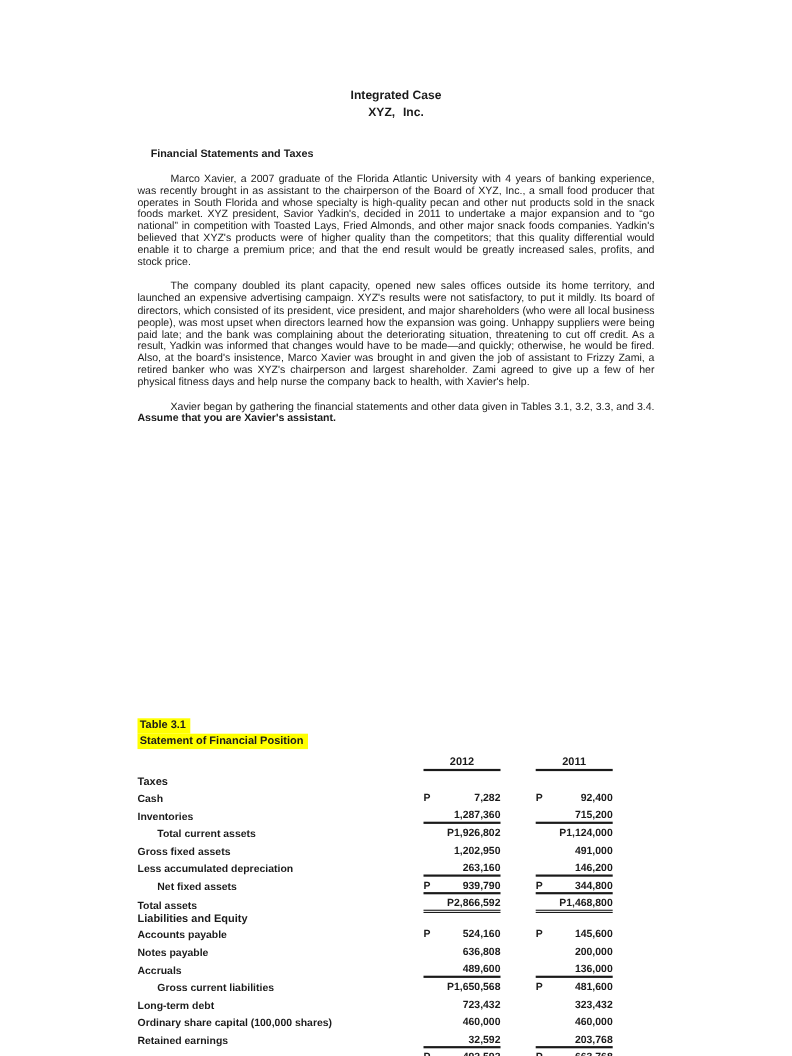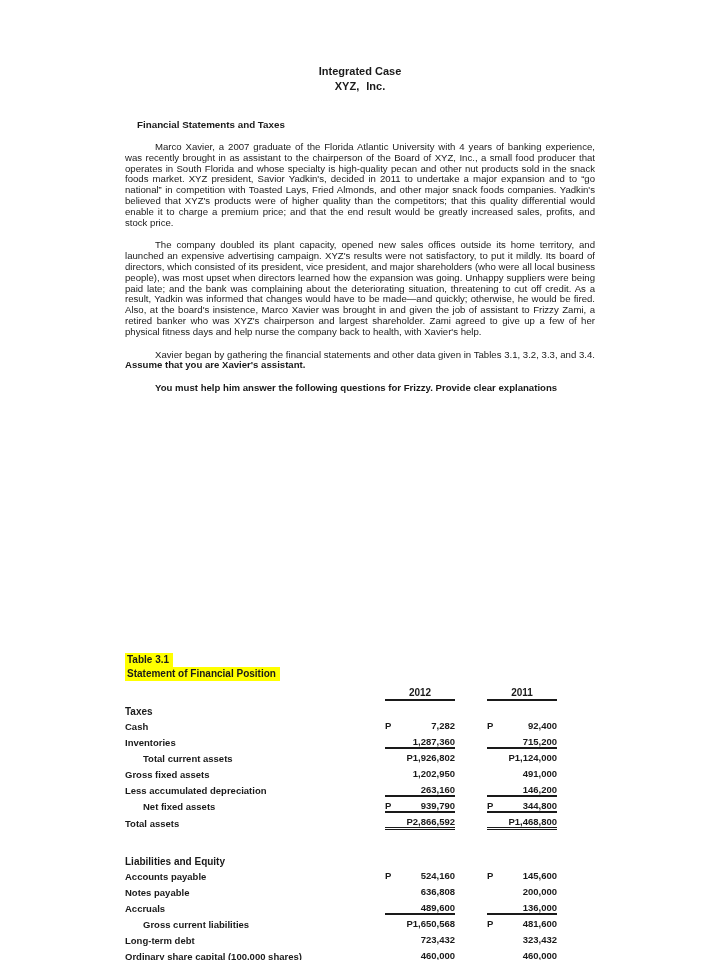--- a/index.html
+++ b/index.html
@@ -2,34 +2,34 @@
 <html style="--hl: #ffff00; --tx: #1a1a1a; --gb: #c4c4c4;"><head>
 <meta charset="utf-8">
 <style>
   :root{
     --hl:#ffff00;
     --tx:#1a1a1a;
     --gb:#c4c4c4;
   }
   html,body{margin:0;padding:0;width:720px;height:960px;background:#ffffff;overflow:hidden;}
   body{font-family:"Liberation Sans","DejaVu Sans",sans-serif;color:var(--tx);position:relative;}
-  .content{position:absolute;left:125px;top:0;width:470px;}
+  .content{position:absolute;left:125px;top:16px;width:470px;}
   .doc-title{margin-top:64px;text-align:center;font-weight:bold;font-size:11px;line-height:15px;}
   .doc-title .t2{word-spacing:4px;}
   .heading{margin-top:25px;font-weight:bold;font-size:9.8px;line-height:11px;padding-left:12px;}
   .para{font-size:9.6px;line-height:10.8px;text-align:justify;text-indent:30px;margin:12px 0 0 0;}
   .para .b{font-weight:bold;}
 
   .tbl{position:absolute;left:125px;top:653px;width:432px;font-weight:bold;font-size:9.5px;}
   .hl{display:table;background:var(--hl);padding:0 4px 1px 2px;font-size:10px;line-height:13px;font-weight:bold;}
   .yrow{display:flex;margin-top:6px;}
   .spacer{flex:1;}
   .ycell{width:70px;text-align:center;font-size:10px;line-height:12px;border-bottom:2px solid var(--tx);}
   .ycell + .ycell{margin-left:32px;}
-  .sec-header{font-size:10px;line-height:11px;margin-top:26px;}
+  .sec-header{font-size:10px;line-height:11px;}
   .sec-header.first{margin-top:5px;}
   .trow{display:flex;align-items:center;margin-top:4px;}
   .trow.indent .tlabel{padding-left:18px;}
   .tlabel{flex:1;line-height:10px;}
   .tcell{width:70px;text-align:right;line-height:10px;border-bottom:2px solid transparent;}
   .tcell:nth-child(2){margin-left:8px;}
   .tcell:nth-child(3){margin-left:32px;}
   .tcell.flexcell{display:flex;justify-content:space-between;}
   .tcell.u-single{border-bottom:2px solid var(--tx);}
   .tcell.u-double{border-bottom:3px double var(--tx);}
@@ -41,21 +41,20 @@
 <div class="content">
   <div class="doc-title">
     <div>Integrated Case</div>
     <div class="t2">XYZ,  Inc.</div>
   </div>
   <div class="heading">Financial Statements and Taxes</div>
   <div>
       <p class="para"><span>Marco Xavier, a 2007 graduate of the Florida Atlantic University with 4 years of banking experience, was recently brought in as assistant to the chairperson of the Board of XYZ, Inc., a small food producer that operates in South Florida and whose specialty is high-quality pecan and other nut products sold in the snack foods market.  XYZ president, Savior Yadkin's, decided in 2011 to undertake a major expansion and to “go national” in competition with Toasted Lays, Fried Almonds, and other major snack foods companies.  Yadkin's believed that XYZ's products were of higher quality than the competitors; that this quality differential would enable it to charge a premium price; and that the end result would be greatly increased sales, profits, and stock price.</span></p>
       <p class="para"><span>The company doubled its plant capacity, opened new sales offices outside its home territory, and launched an expensive advertising campaign.  XYZ's results were not satisfactory, to put it mildly.  Its board of directors, which consisted of its president, vice president, and major shareholders (who were all local business people), was most upset when directors learned how the expansion was going.  Unhappy suppliers were being paid late; and the bank was complaining about the deteriorating situation, threatening to cut off credit. As a result, Yadkin was informed that changes would have to be made—and quickly; otherwise, he would be fired.  Also, at the board's insistence, Marco Xavier was brought in and given the job of assistant to Frizzy Zami, a retired banker who was XYZ's chairperson and largest shareholder.  Zami agreed to give up a few of her physical fitness days and help nurse the company back to health, with Xavier's help.</span></p>
       <p class="para"><span>Xavier began by gathering the financial statements and other data given in Tables 3.1,  3.2, 3.3, and  3.4.  </span><span class="b">Assume that you are Xavier's assistant.</span></p>
-      <p class="para"><span class="b">You must help him answer the following questions for Frizzy.  Provide clear explanations</span></p>
     </div>
 </div>
 
 <div class="tbl">
   <div class="hl">Table 3.1</div>
   <div class="hl">Statement of Financial Position</div>
   <div class="yrow">
     <div class="spacer"></div>
     <div class="ycell">2012</div>
     <div class="ycell">2011</div>

